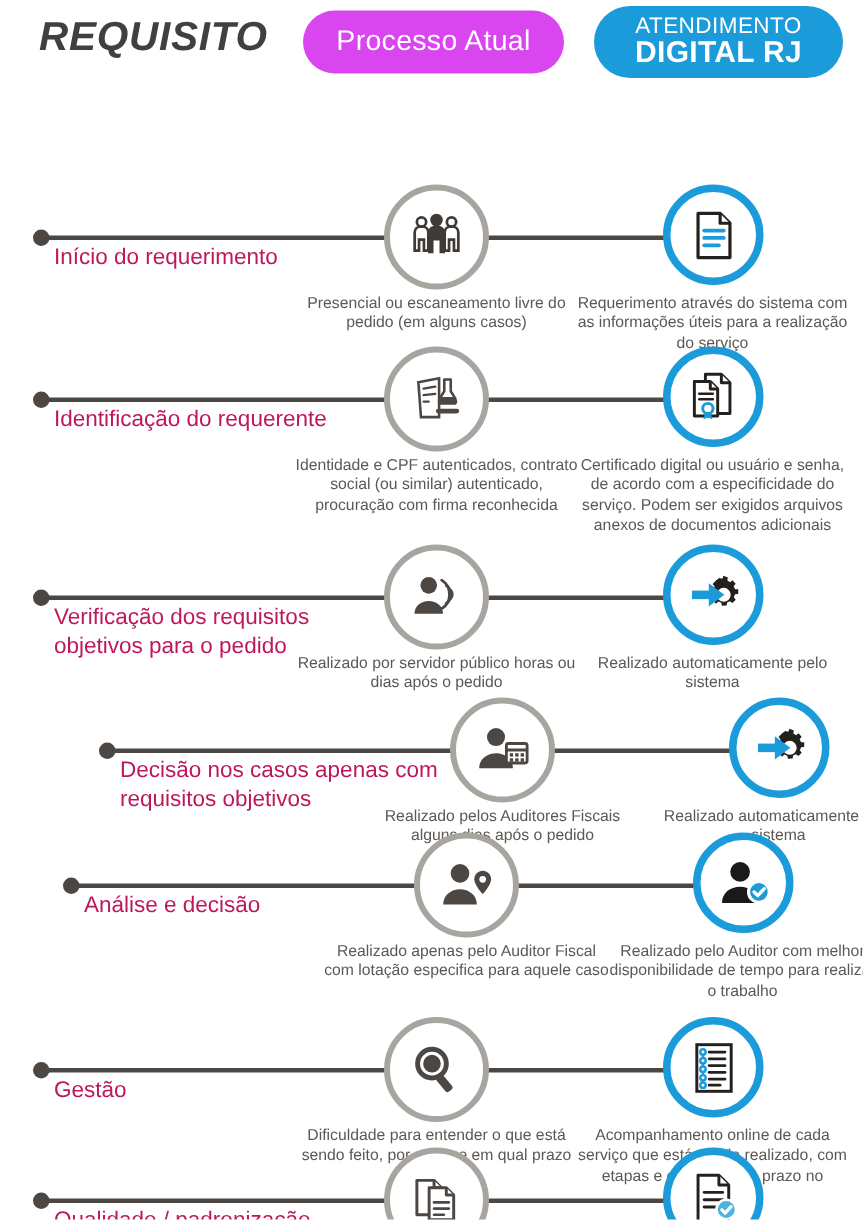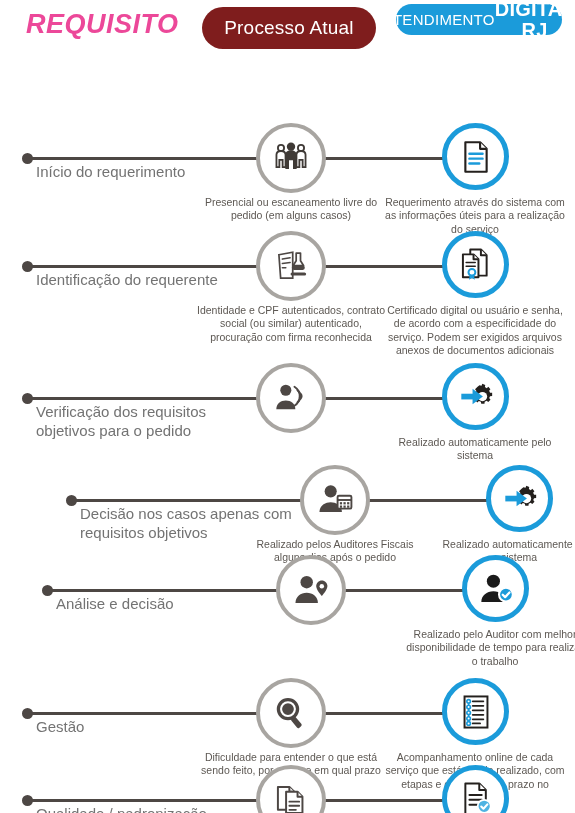--- a/index.html
+++ b/index.html
@@ -22,21 +22,21 @@
     height: 58px;
   }
   .title-requisito {
     position: absolute;
     left: 26px;
     top: 9px;
     font-size: 27px;
     font-weight: bold;
     font-style: italic;
     letter-spacing: 0.5px;
-    color: #ec4899;
+    color: #404040;
     font-family: "Liberation Sans", sans-serif;
   }
   .badge {
     position: absolute;
     border-radius: 24px;
     display: flex;
     align-items: center;
     justify-content: center;
     text-align: center;
     color: #ffffff;
@@ -46,22 +46,22 @@
     top: 7px;
     width: 174px;
     height: 42px;
     font-size: 19px;
     letter-spacing: 0.2px;
   }
   .badge-digital {
     left: 396px;
     top: 4px;
     width: 166px;
-    height: 31px;
-    flex-direction: row;
+    height: 48px;
+    flex-direction: column;
     line-height: 1.05;
   }
   .badge-digital .l1 {
     font-size: 15px;
     letter-spacing: 0.3px;
   }
   .badge-digital .l2 {
     font-size: 20px;
     font-weight: bold;
     letter-spacing: 0.2px;
@@ -100,21 +100,21 @@
     height: 11px;
     border-radius: 50%;
     background: #4d4744;
   }
 
   .row-label {
     position: absolute;
     left: 36px;
     top: 37px;
     font-size: 15px;
-    color: #737373;
+    color: #be185d;
     line-height: 1.25;
     max-width: 215px;
   }
 
   
   .circle {
     position: absolute;
     border-radius: 50%;
     background: #ffffff;
     box-sizing: border-box;
@@ -155,21 +155,21 @@
     width: 186px;
   }
 
   svg { display: block; }
 </style>
 </head>
 <body>
 
 <div class="header">
   <div class="title-requisito">REQUISITO</div>
-  <div class="badge badge-atual" style="background:#7f1d1d">
+  <div class="badge badge-atual" style="background:#d946ef">
     <span>Processo Atual</span>
   </div>
   <div class="badge badge-digital" style="background:#1b9bda">
     <span class="l1">ATENDIMENTO</span>
     <span class="l2">DIGITAL RJ</span>
   </div>
 </div>
 
 <div class="rows" id="rows-container">
     <div class="row" style="position: absolute; left: 0px; top: 68px; height: 108px;">
@@ -278,20 +278,21 @@
       <path d="M30 8.5l2.4.5.9-2.3 3.4 1.4-.4 2.4 2.1 1.3 1.9-1.6 2.4 2.8-1.5 1.9 1.1 2.2 2.4.1v3.7l-2.4.2-1 2.2 1.5 1.9-2.6 2.6-1.9-1.4-2.2 1 -.3 2.4-3.7.1-.5-2.4-2.3-.9-1.7 1.7-2.6-2.6 1.5-1.9-.9-2.2-2.4-.3v-3.7l2.4-.4.9-2.2-1.6-1.9 2.6-2.6z" transform="translate(-4,0)"></path>
     </g>
     <circle cx="29.5" cy="21.5" r="5.4" fill="#fff"></circle>
     <g fill="#1b9bda">
       <rect x="5" y="18.2" width="17" height="6.6"></rect>
       <path d="M18 12.5l12 9-12 9z"></path>
     </g>
   </svg>
         </span>
       </div>
+      <div class="desc desc-gray">Realizado por servidor público horas ou dias após o pedido</div>
       <div class="desc desc-blue">Realizado automaticamente pelo sistema</div>
     </div>
     <div class="row" style="position: absolute; left: 0px; top: 410px; height: 90px; margin-left: 44px;">
       <div class="axis">
         <div class="axis-dot"></div>
         <div class="axis-line"></div>
       </div>
       <div class="row-label">Decisão nos casos apenas com requisitos objetivos</div>
       <div class="circle circle-gray">
         <span>
@@ -353,20 +354,21 @@
           <svg viewBox="0 0 44 44" width="38" height="38">
     <g fill="#1a1a1a">
       <circle cx="19" cy="13" r="7.6"></circle>
       <path d="M5 37c0-7.6 6.3-12.4 14-12.4S33 29.4 33 37z"></path>
     </g>
     <circle cx="33.5" cy="28.5" r="8" fill="#1b9bda" stroke="#fff" stroke-width="2.4"></circle>
     <path d="M29.8 28.6l2.8 2.8 5-5.4" fill="none" stroke="#fff" stroke-width="2.6" stroke-linecap="round" stroke-linejoin="round"></path>
   </svg>
         </span>
       </div>
+      <div class="desc desc-gray">Realizado apenas pelo Auditor Fiscal com lotação especifica para aquele caso</div>
       <div class="desc desc-blue">Realizado pelo Auditor com melhor disponibilidade de tempo para realizar o trabalho</div>
     </div>
     <div class="row" style="position: absolute; left: 0px; top: 623px; height: 112px;">
       <div class="axis">
         <div class="axis-dot"></div>
         <div class="axis-line"></div>
       </div>
       <div class="row-label">Gestão</div>
       <div class="circle circle-gray">
         <span>

